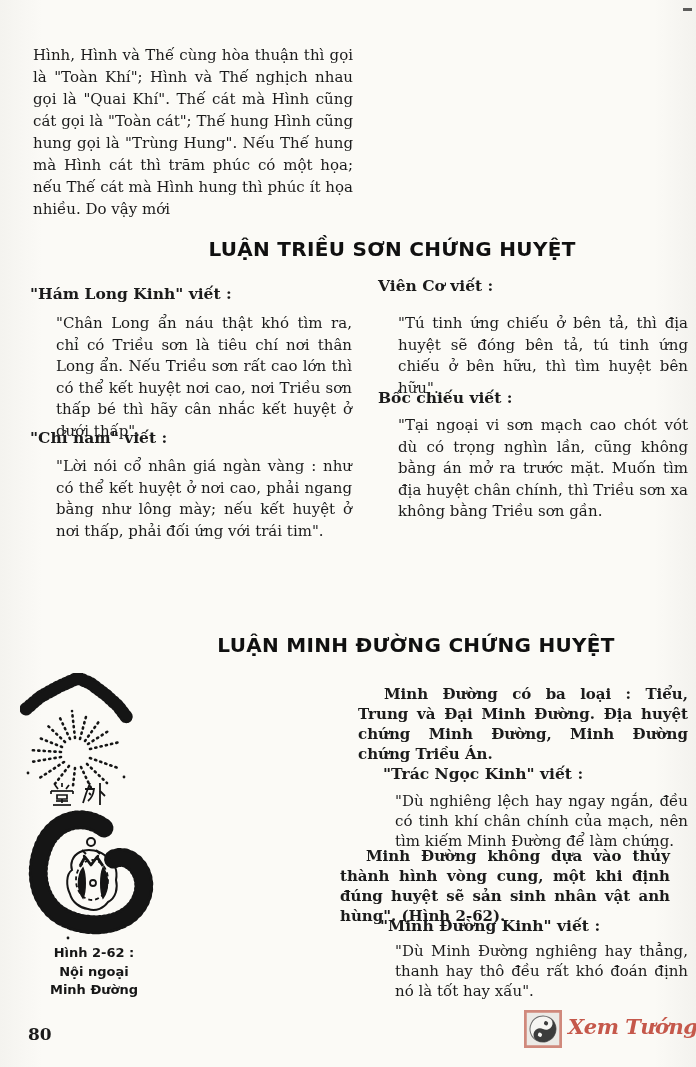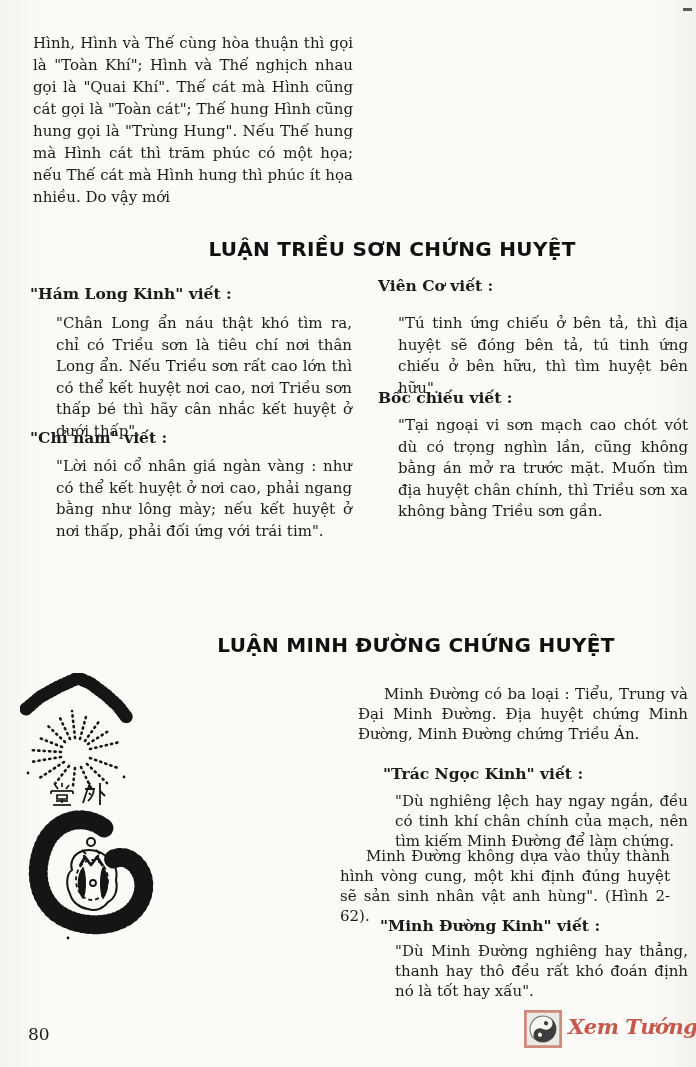--- a/index.html
+++ b/index.html
@@ -10,46 +10,46 @@
     color:#1b1b1b;overflow:hidden;
   }
   .para{position:absolute;text-align:justify;font-size:15px;line-height:22px;}
   .label{position:absolute;font-weight:bold;font-size:15.5px;white-space:nowrap;}
   .quote{position:absolute;text-align:justify;font-size:15px;line-height:21.5px;}
   .heading{
     position:absolute;left:0;width:100%;margin:0;text-align:center;
     font-family:"DejaVu Sans","Liberation Sans",sans-serif;
     font-weight:bold;font-size:20px;letter-spacing:.3px;color:#101010;padding-left:44px;
   }
-  .s2para{position:absolute;text-align:justify;font-weight:normal;font-size:15px;line-height:20px;text-indent:26px;}
+  .s2para{position:absolute;text-align:justify;font-weight:bold;font-size:15px;line-height:20px;text-indent:26px;}
   .s2quote{position:absolute;text-align:justify;font-size:15px;line-height:20px;}
   .closing{position:absolute;text-align:justify;font-size:15px;line-height:21px;text-indent:13px;}
   .fig-caption{
     position:absolute;left:18px;top:944px;width:152px;text-align:center;
     font-family:"DejaVu Sans","Liberation Sans",sans-serif;
     font-weight:bold;font-size:13px;line-height:18.5px;color:#161616;
   }
-  .page-number{position:absolute;left:28px;top:1024px;font-weight:normal;font-size:17px;}
+  .page-number{position:absolute;left:28px;top:1024px;font-weight:bold;font-size:17px;}
   .watermark{position:absolute;left:524px;top:1008px;width:170px;height:50px;}
   .wm-text{
     position:absolute;left:44px;top:6px;white-space:nowrap;
     font-family:"DejaVu Serif","Liberation Serif",serif;
     font-style:italic;font-weight:bold;font-size:21px;letter-spacing:-.5px;
   }
   .artifact{position:absolute;left:683px;top:8px;width:9px;height:3px;background:#2a2a2a;opacity:.75;}
   svg{display:block;}
 </style>
 </head>
 <body>
 
 <div class="page">
 
   <div class="artifact"></div>
 
-  <div class="para" style="left:33px;top:32px;width:320px;">Hình, Hình và Thế cùng hòa thuận thì gọi là "Toàn Khí"; Hình và Thế nghịch nhau gọi là "Quai Khí". Thế cát mà Hình cũng cát gọi là "Toàn cát"; Thế hung Hình cũng hung gọi là "Trùng Hung". Nếu Thế hung mà Hình cát thì trăm phúc có một họa; nếu Thế cát mà Hình hung thì phúc ít họa nhiều. Do vậy mới</div>
+  <div class="para" style="left:33px;top:44px;width:320px;">Hình, Hình và Thế cùng hòa thuận thì gọi là "Toàn Khí"; Hình và Thế nghịch nhau gọi là "Quai Khí". Thế cát mà Hình cũng cát gọi là "Toàn cát"; Thế hung Hình cũng hung gọi là "Trùng Hung". Nếu Thế hung mà Hình cát thì trăm phúc có một họa; nếu Thế cát mà Hình hung thì phúc ít họa nhiều. Do vậy mới</div>
 
   <h1 class="heading" style="top:237px;">LUẬN TRIỀU SƠN CHỨNG HUYỆT</h1>
 
   <div class="label" style="left:30px;top:284px;">"Hám Long Kinh" viết :</div>
   <div class="quote" style="left:56px;top:313px;width:296px;">"Chân Long ẩn náu thật khó tìm ra, chỉ có Triều sơn là tiêu chí nơi thân Long ẩn. Nếu Triều sơn rất cao lớn thì có thể kết huyệt nơi cao, nơi Triều sơn thấp bé thì hãy cân nhắc kết huyệt ở dưới thấp".</div>
 
   <div class="label" style="left:30px;top:428px;">"Chỉ nam" viết :</div>
   <div class="quote" style="left:56px;top:456px;width:296px;">"Lời nói cổ nhân giá ngàn vàng : như có thể kết huyệt ở nơi cao, phải ngang bằng như lông mày; nếu kết huyệt ở nơi thấp, phải đối ứng với trái tim".</div>
 
   <div class="label" style="left:378px;top:276px;">Viên Cơ viết :</div>
@@ -120,20 +120,25 @@
       <path d="M52,46 C44,50 42,58 44,64 C38,68 38,80 42,88 C44,96 52,102 60,103 C68,106 76,102 80,96 C88,92 90,82 88,74 C90,64 86,56 80,52 C72,44 60,42 52,46 Z" stroke-width="2"></path>
       <ellipse cx="64" cy="74" rx="16" ry="20" stroke-width="1.8" stroke-dasharray="4,3"></ellipse>
       <path d="M52,60 L57,51 L63,59 L69,51 L75,60" stroke-width="2.8" stroke-linejoin="round"></path>
       <path d="M55,62 C49,70 49,84 55,92 C58,85 58,69 55,62 Z" fill="#151515" stroke-width="1.5"></path>
       <path d="M75,62 C81,70 81,84 75,92 C72,85 72,69 75,62 Z" fill="#151515" stroke-width="1.5"></path>
       <circle cx="65" cy="77" r="3" fill="#fbfaf6" stroke-width="1.8"></circle>
       <circle cx="40" cy="132" r="1.4" fill="#151515" stroke="none"></circle>
     </g>
   </svg>
 
+  <div class="fig-caption">
+    <div>Hình 2-62 :</div>
+    <div>Nội ngoại</div>
+    <div>Minh Đường</div>
+  </div>
 
   <div class="s2para" style="left:358px;top:684px;width:330px;">Minh Đường có ba loại : Tiểu, Trung và Đại Minh Đường. Địa huyệt chứng Minh Đường, Minh Đường chứng Triều Án.</div>
 
   <div class="label" style="left:383px;top:764px;">"Trác Ngọc Kinh" viết :</div>
   <div class="s2quote" style="left:395px;top:791px;width:293px;">"Dù nghiêng lệch hay ngay ngắn, đều có tinh khí chân chính của mạch, nên tìm kiếm Minh Đường để làm chứng.</div>
 
   <div class="s2para" style="left:340px;top:846px;width:330px;">Minh Đường không dựa vào thủy thành hình vòng cung, một khi định đúng huyệt sẽ sản sinh nhân vật anh hùng". (Hình 2-62).</div>
 
   <div class="label" style="left:380px;top:916px;">"Minh Đường Kinh" viết :</div>
   <div class="s2quote" style="left:395px;top:941px;width:293px;">"Dù Minh Đường nghiêng hay thẳng, thanh hay thô đều rất khó đoán định nó là tốt hay xấu".</div>

